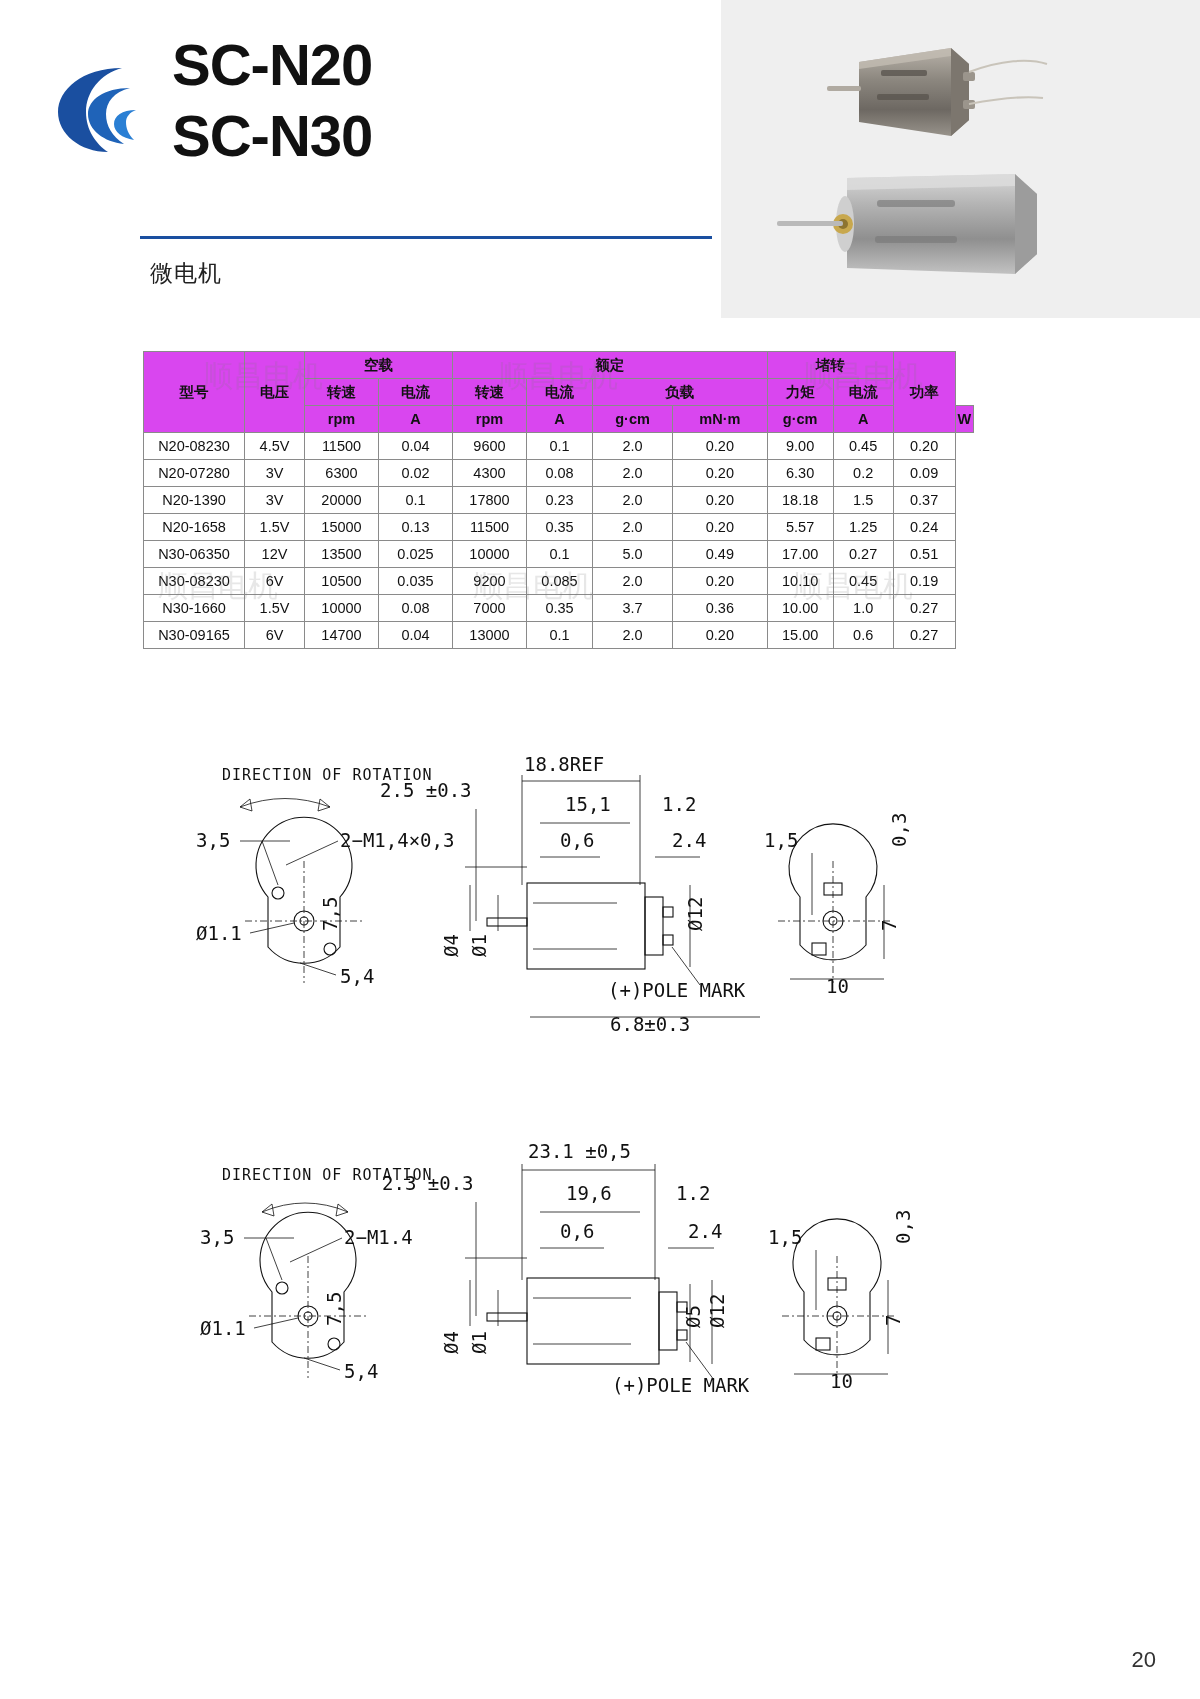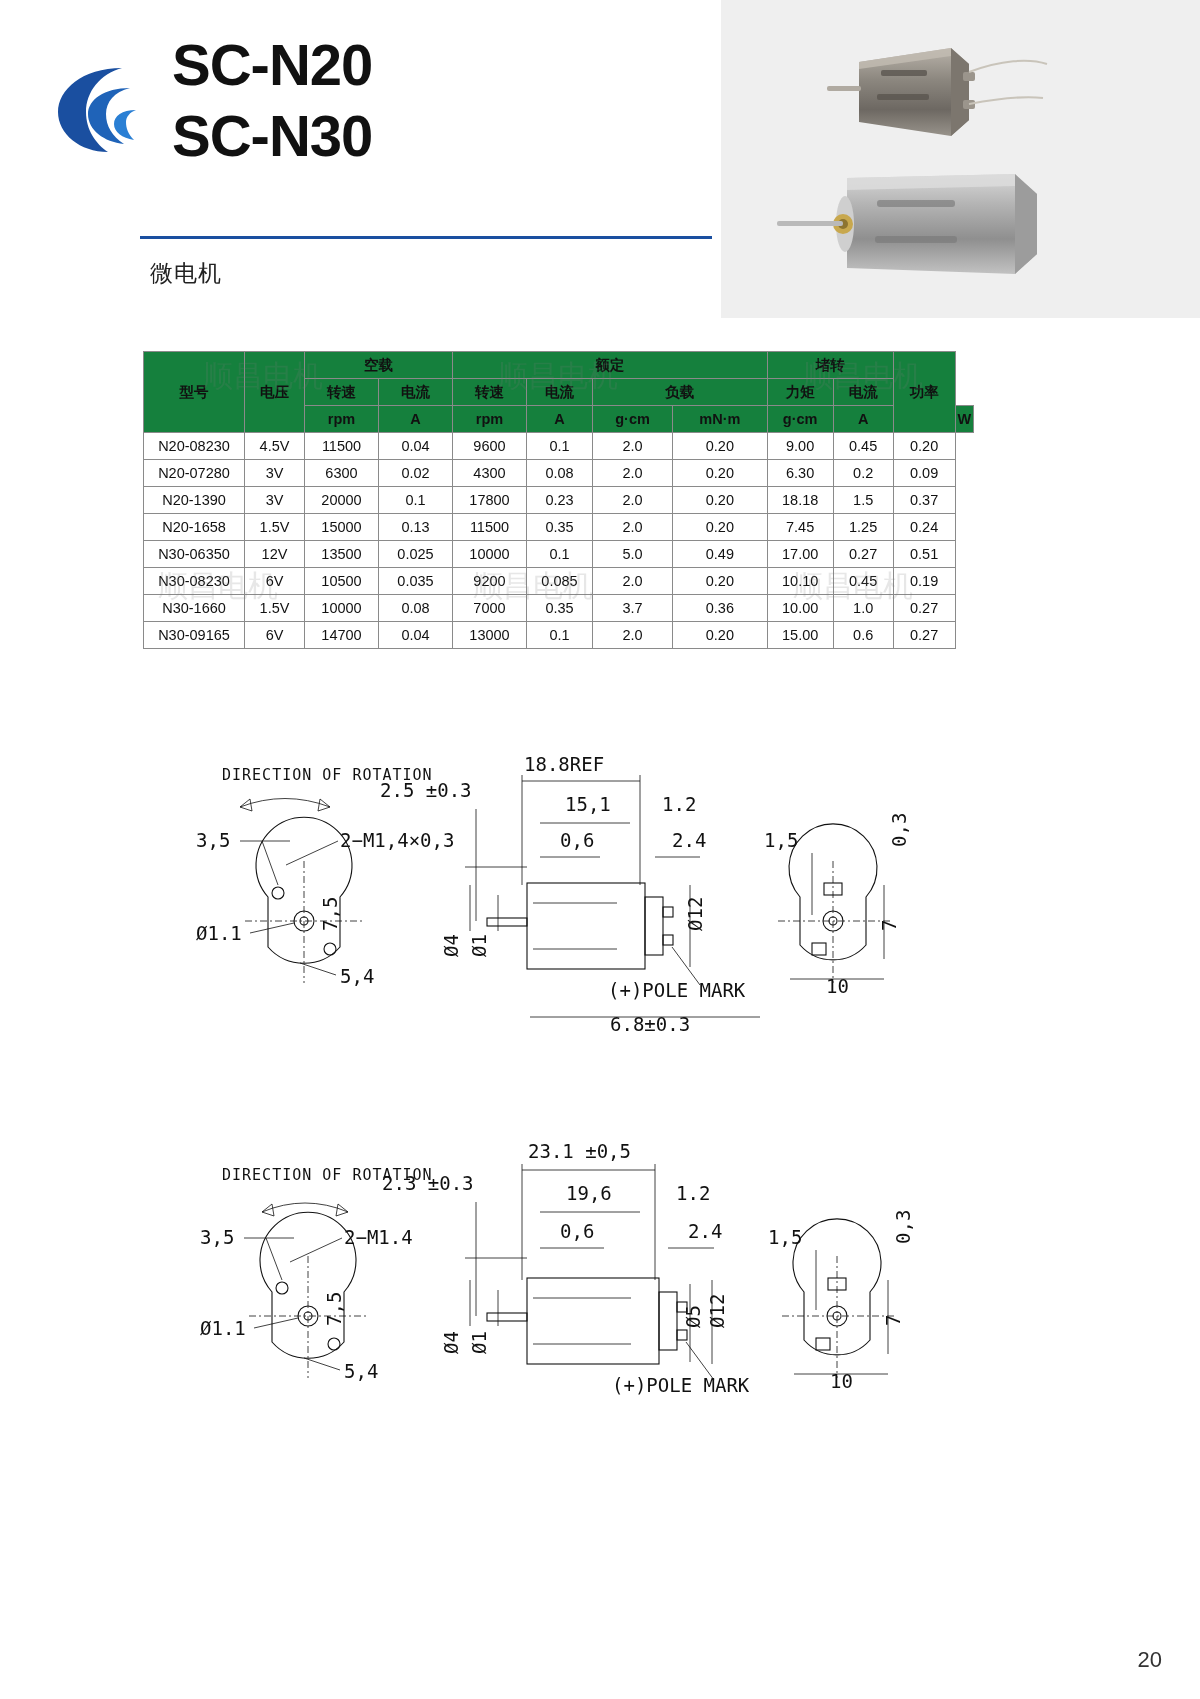--- a/index.html
+++ b/index.html
@@ -81,21 +81,21 @@
   }
   table.spec th, table.spec td {
     border: 1px solid #8a8a8a;
     text-align: center;
     padding: 0;
     height: 27px;
     font-weight: normal;
     color: #111;
   }
   table.spec thead th {
-    background: #15803d;
+    background: #d946ef;
     font-weight: bold;
     font-size: 14.5px;
   }
   table.spec thead th.sub {
     font-weight: bold;
   }
   table.spec tbody td { background: #ffffff; }
   table.spec tbody td.model { font-size: 14.5px; }
   .wm {
     position: absolute;
@@ -110,21 +110,21 @@
   .drawing {
     position: absolute;
     left: 0;
     width: 1200px;
   }
   #drawing-n20 { top: 735px; height: 360px; }
   #drawing-n30 { top: 1120px; height: 360px; }
 
   .page-num {
     position: absolute;
-    right: 38px;
+    right: 44px;
     bottom: 26px;
     font-size: 22px;
     color: #333;
   }
   svg { display:block; }
   .dimtext { font-family: "DejaVu Sans Mono", monospace; font-size: 19px; fill: #111; }
   .rotlabel { font-family: "DejaVu Sans Mono", monospace; font-size: 15px; fill:#111; letter-spacing: 1px;}
   .ln { stroke:#111; stroke-width:1.1; fill:none; }
   .ln-thin { stroke:#111; stroke-width:0.8; fill:none; }
   .ln-dash { stroke:#111; stroke-width:0.8; fill:none; stroke-dasharray: 7 3 2 3; }
@@ -281,21 +281,21 @@
         </tr>
         <tr>
           <td class="model">N20-1658</td>
           <td>1.5V</td>
           <td>15000</td>
           <td>0.13</td>
           <td>11500</td>
           <td>0.35</td>
           <td>2.0</td>
           <td>0.20</td>
-          <td>7.45</td>
+          <td>5.57</td>
           <td>1.25</td>
           <td>0.24</td>
         </tr>
         <tr>
           <td class="model">N30-06350</td>
           <td>12V</td>
           <td>13500</td>
           <td>0.025</td>
           <td>10000</td>
           <td>0.1</td>

